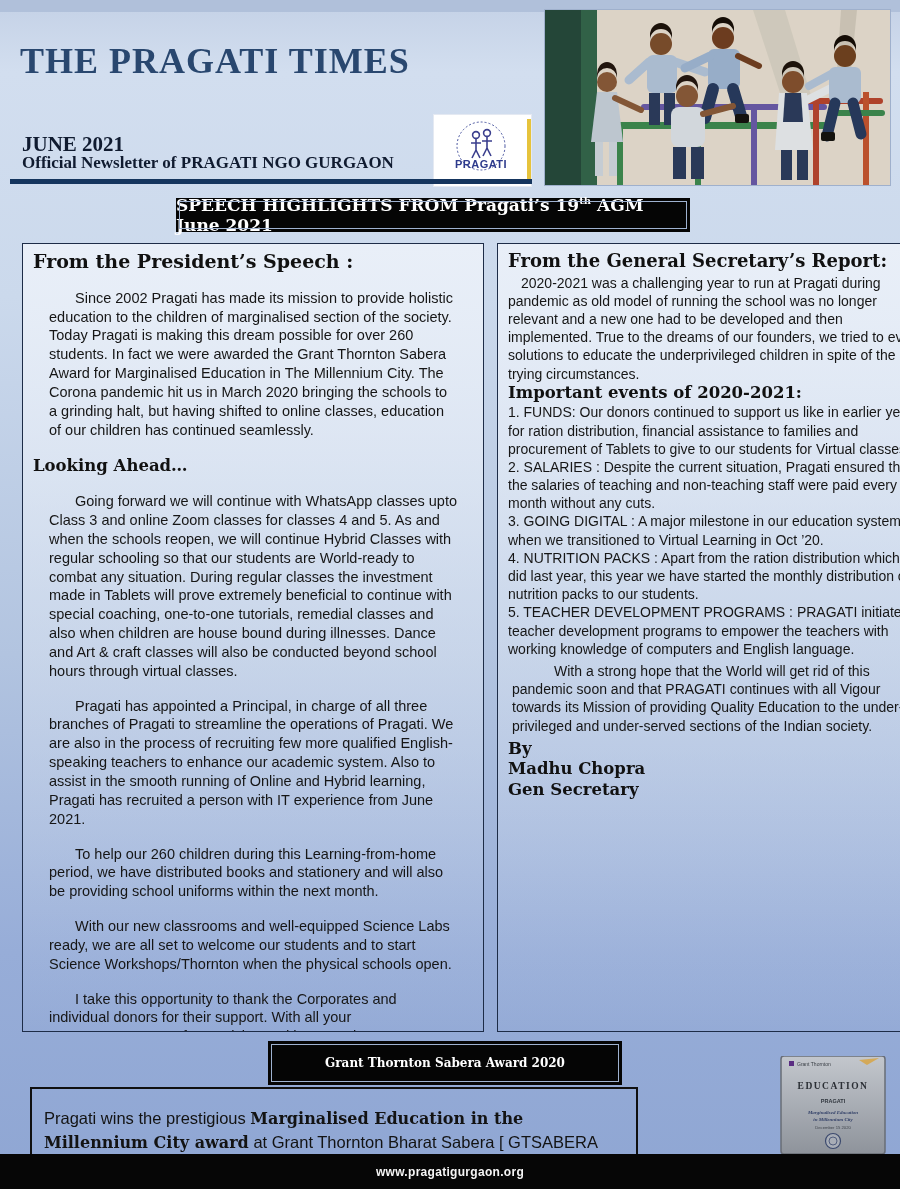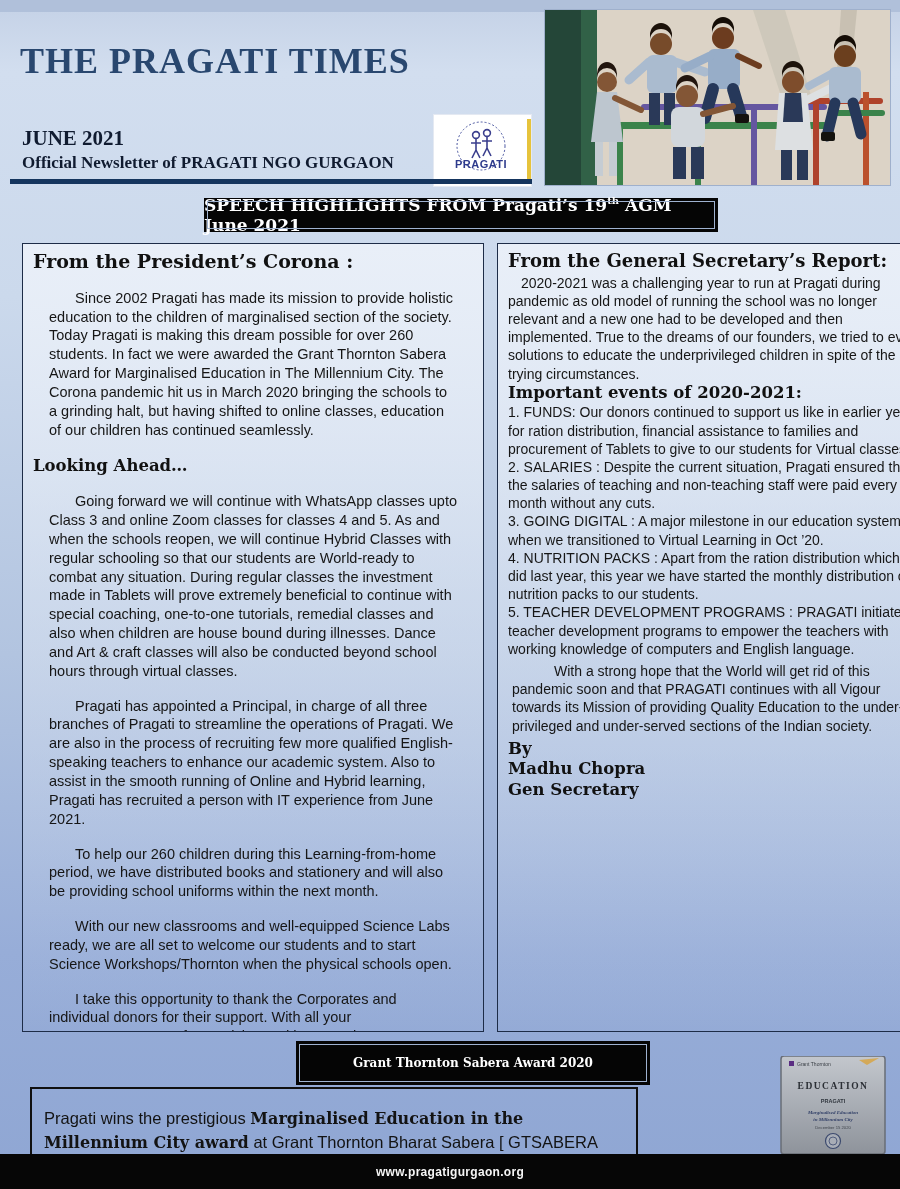--- a/index.html
+++ b/index.html
@@ -10,21 +10,21 @@
   }
   .page::before{content:""; position:absolute; left:0; top:0; width:900px; height:12px;
     background:#b0c0da;}
   
   .masthead-title{
     position:absolute; left:20px; top:40px; width:520px;
     font-family:"Liberation Serif", serif; font-weight:bold;
     font-size:36px; letter-spacing:1px; color:#29476f;
   }
   .issue-date{
-    position:absolute; left:22px; top:126px;
+    position:absolute; left:22px; top:132px;
     font-family:"Liberation Serif", serif; font-weight:bold;
     font-size:21px; color:#101b30;
   }
   .subtitle{
     position:absolute; left:22px; top:153px;
     font-family:"Liberation Serif", serif; font-weight:bold;
     font-size:17px; color:#101b30;
   }
   .logo-box{
     position:absolute; left:434px; top:115px; width:97px; height:71px;
@@ -36,21 +36,21 @@
   }
   .photo-frame{
     position:absolute; left:545px; top:10px; width:345px; height:175px; overflow:hidden;
     box-shadow:0 0 0 1px #9fb0cc;
   }
   
   .banner{
     position:absolute; background:#050505; color:#ffffff;
     font-family:"DejaVu Serif", serif; font-weight:bold;
     display:flex; align-items:center; justify-content:center;
-    outline:1px solid #9fb2d0; outline-offset:-4px;margin-left:28px;
+    outline:1px solid #9fb2d0; outline-offset:-4px;
   }
   .banner-agm{ left:176px; top:198px; width:514px; height:34px; font-size:17px; }
   .banner-award{ left:268px; top:1041px; width:354px; height:44px; font-size:12px; }
   .banner sup{ font-size:10px; line-height:0; }
   
   .col{
     position:absolute; top:243px; height:789px; box-sizing:border-box;
     border:1.5px solid #1d2c47; padding:6px 10px 8px 10px; overflow:hidden;
     background:linear-gradient(180deg,#e9eff8 0%, rgba(233,239,248,0.45) 45%, rgba(233,239,248,0) 100%);
     color:#161616;
@@ -185,21 +185,21 @@
       </g>
       <rect width="345" height="175" fill="#1b1410" opacity="0.05"></rect>
     </svg>
   </div>
 
   <div class="banner banner-agm">
     <span><span>SPEECH HIGHLIGHTS FROM Pragati’s 19</span><sup>th</sup><span> AGM June 2021</span></span>
   </div>
 
   <div class="col col-left">
-    <h2>From the President’s Corona :</h2>
+    <h2>From the President’s Speech :</h2>
     <p class="para">Since 2002 Pragati has made its mission to provide holistic education to the children of marginalised section of the society. Today Pragati is making this dream possible for over 260 students. In fact we were awarded the Grant Thornton Sabera Award for Marginalised Education in The Millennium City.  The Corona pandemic hit us in March 2020 bringing the schools to a grinding halt, but having shifted to online classes, education of our children has continued seamlessly.</p>
     <h3>Looking Ahead…</h3>
     <p class="para">Going forward we will continue with WhatsApp classes upto Class 3 and online Zoom classes for classes 4 and 5. As and when the schools reopen, we will continue Hybrid Classes with regular schooling so that our students are World-ready to combat any situation. During regular classes the investment made in Tablets will prove extremely beneficial to continue with special coaching, one-to-one tutorials, remedial classes and also when children are house bound during illnesses. Dance and Art &amp; craft classes will also be conducted beyond school hours through virtual classes.</p>
     <p class="para">Pragati has appointed a Principal, in charge of all three branches of Pragati to streamline the operations of Pragati. We are also in the process of recruiting few more qualified English-speaking teachers to enhance our academic system. Also to assist in the smooth running of Online and Hybrid learning, Pragati has recruited a person with IT experience from June 2021.</p>
     <p class="para">To help our 260 children during this Learning-from-home period, we have distributed books and stationery and will also be providing school uniforms within the next month.</p>
     <p class="para">With our new classrooms and well-equipped Science Labs ready, we are all set to welcome our students and to start Science Workshops/Thornton when the physical schools open.</p>
     <p class="para">I take this opportunity to thank the Corporates and individual donors for their support. With all your encouragement, our future vision and hopes to have more branches to spread education to larger number of children can be made a reality.</p>
     <div class="byline">
       <div>By</div>
       <div>Madhumita Pramanik</div>

